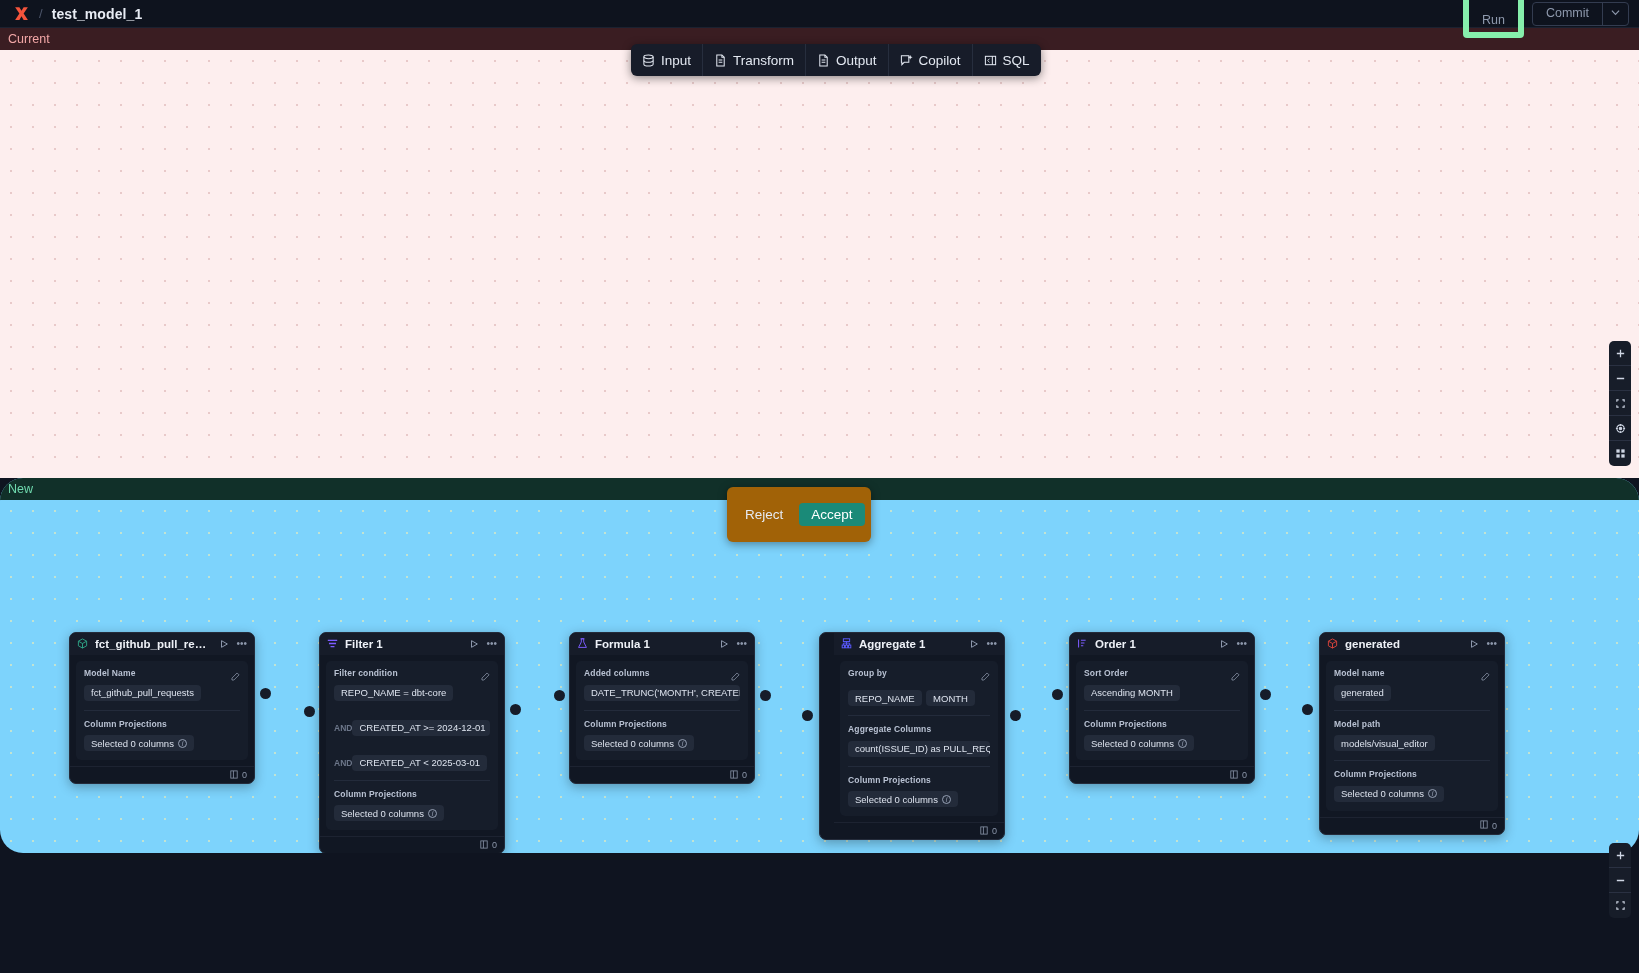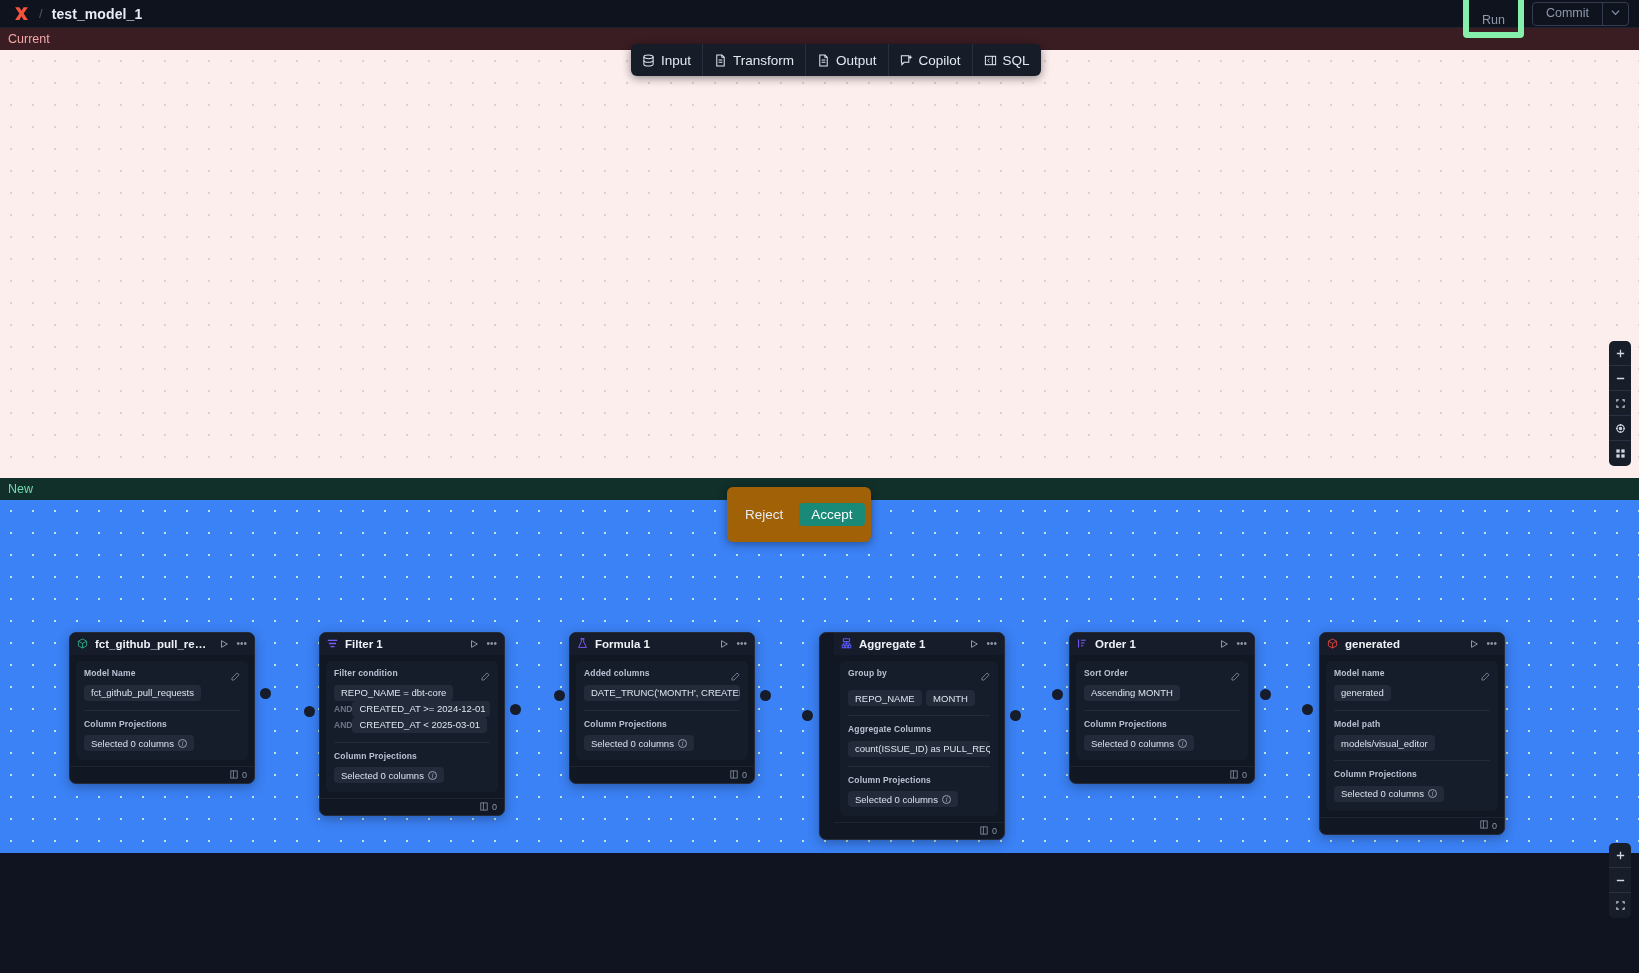--- a/index.html
+++ b/index.html
@@ -34,21 +34,21 @@
     padding: 17px 13px 4px; background: transparent;
     line-height: 15px;
   }
   .tb-split { display: flex; border: 1px solid #333c50; border-radius: 4px; overflow: hidden; }
   .tb-split > div { color: #8e99ad; font-size: 12.5px; padding: 3px 13px 4px; line-height: 15px; }
   .tb-split .caret { border-left: 1px solid #333c50; padding: 3px 8px 4px; font-size: 10px; }
 
   
   .pane { position: absolute; left: 0; width: 1639px; overflow: hidden; }
   .pane-current { top: 28px; height: 450px; background: #fdeeee; }
-  .pane-new { top: 478px; height: 375px; background: #3b82f6; }
+  .pane-new { top: 478px; height: 375px; background: #7dd3fc; border-radius: 23px; }
 
   .dots-red {
     position: absolute; inset: 0;
     background-image: radial-gradient(#e8c9c9 1px, transparent 1.1px);
     background-size: 22px 22px;
   }
   .dots-green {
     position: absolute; inset: 0;
     background-image: radial-gradient(#c2e3d2 1px, transparent 1.1px);
     background-size: 22px 22px;
@@ -131,21 +131,21 @@
   }
   .sec-label { color: #b9c2d3; font-size: 8.5px; font-weight: bold; margin-bottom: 4px; letter-spacing: .15px; }
   .sec-label.mt { margin-top: 9px; padding-top: 8px; border-top: 1px solid #232b3b; }
   .chip {
     display: inline-flex; align-items: center; gap: 4px;
     background: #232b3a; color: #dde3ee;
     border-radius: 4px; padding: 2.5px 7px;
     font-size: 9.5px; max-width: 100%;
     white-space: nowrap; overflow: hidden; text-overflow: ellipsis;
   }
-  .cond-row { display: flex; align-items: center; gap: 0; margin-top: 0; }
+  .cond-row { display: flex; align-items: center; gap: 0; margin-top: 19px; }
   .andlbl { color: #6c7689; font-size: 8.5px; font-weight: bold; }
   .pencil { position: absolute; right: 8px; top: 6px; color: #8c97ab; }
   .info-i {
     display: inline-flex; width: 9px; height: 9px; border-radius: 50%;
     border: 1px solid #97a1b4; color: #97a1b4; font-size: 7px;
     align-items: center; justify-content: center; font-style: italic;
   }
   .node-foot {
     height: 17px; display: flex; align-items: center; justify-content: flex-end;
     gap: 4px; padding: 0 7px; color: #8c97ab; font-size: 9px;

